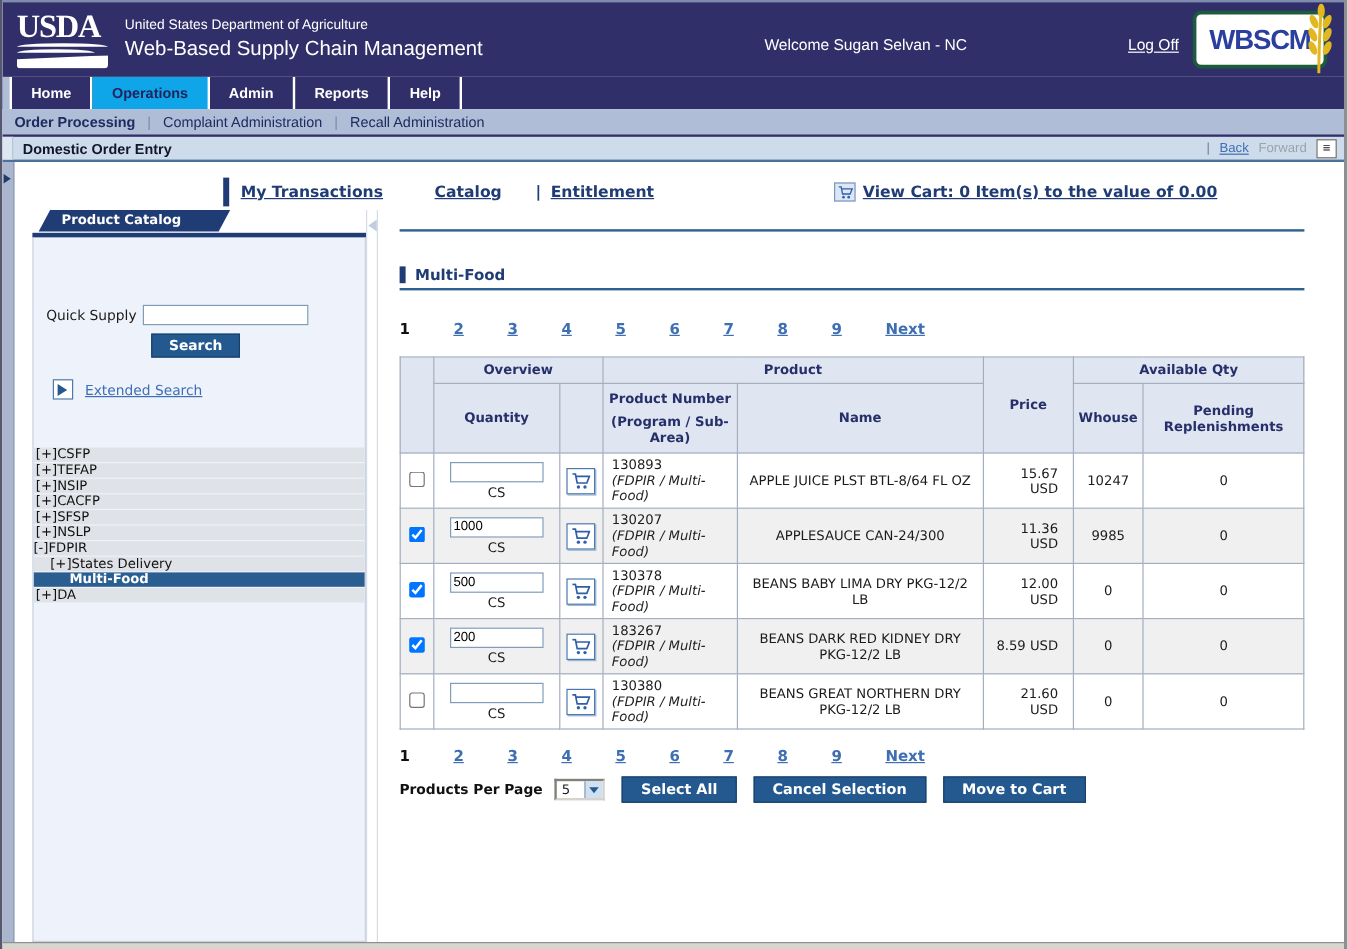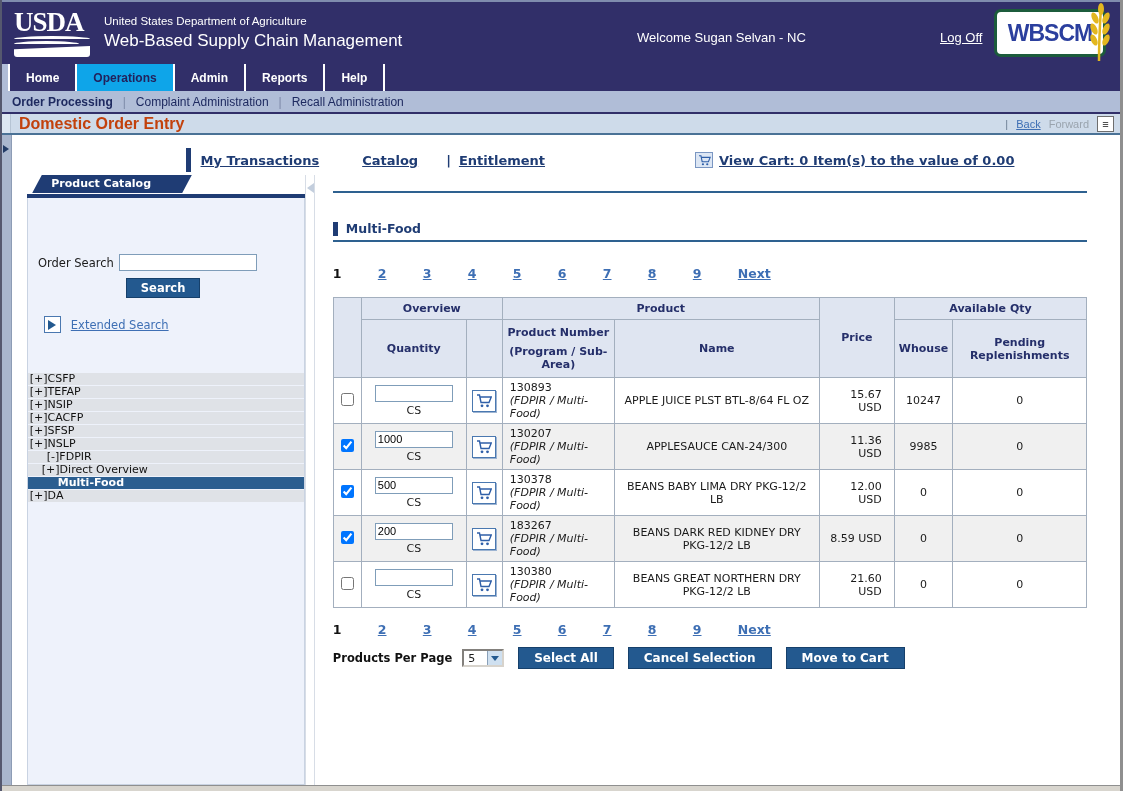--- a/index.html
+++ b/index.html
@@ -31,21 +31,21 @@
 
   
   .subnav { height:21px; background:#B0BDD7; display:flex; align-items:center; font-size:12px; color:#1e2a60; flex:0 0 auto; font-family:"Liberation Sans",sans-serif; }
   .subnav .sn-item { padding:0 10px; cursor:pointer; }
   .subnav .sn-item.active { font-weight:bold; }
   .subnav .sep { color:#7d8aa8; }
 
   
   .crumbbar { height:23px; background:#CEDBEA; border-top:2px solid #312F69; border-bottom:2px solid #4A7296; display:flex; align-items:center; flex:0 0 auto; font-family:"Liberation Sans",sans-serif; }
   .crumb-lead { width:9px; height:100%; background:#dde7f2; border-right:1px solid #b6c4d4; }
-  .crumb-title { font-weight:bold; font-size:16px; color:#c2410c; margin-left:8px; }
+  .crumb-title { font-weight:bold; font-size:12px; color:#0f172a; margin-left:8px; }
   .crumb-right { margin-left:auto; display:flex; align-items:center; gap:8px; margin-right:6px; font-size:11px; }
   .crumb-right .bar { color:#6d7f94; }
   .back-link { color:#3E6FB4; text-decoration:underline; cursor:pointer; }
   .fwd-dis { color:#9aa4ae; }
   .hist-btn { width:17px; height:16px; background:#fff; border:1px solid #6e6e6e; display:flex; align-items:center; justify-content:center; font-weight:bold; font-size:11px; color:#111; cursor:pointer; line-height:10px; }
 
   
   .content { flex:1 1 auto; display:flex; overflow:hidden; }
   .rail { width:10px; background:#A9B6CD; border-right:1px solid #8d9cb5; position:relative; flex:0 0 auto; }
   .rail-arrow { position:absolute; top:10px; left:1px; width:0; height:0; border-top:4px solid transparent; border-bottom:4px solid transparent; border-left:6px solid #223b66; }
@@ -71,21 +71,21 @@
   .qs-row { display:flex; align-items:center; }
   .qs-label { width:86px; text-align:right; margin-right:5px; font-size:11.5px; }
   .qs-input { width:138px; height:17px; border:1px solid #7f9db9; background:#fff; font-size:11px; padding:0 2px; }
   .search-btn { margin:7px 0 0 98px; background:#23598F; color:#fff; font-weight:bold; font-size:11.5px; border:1px solid #16406b; padding:2px 14px; cursor:pointer; font-family:"DejaVu Sans",sans-serif; }
   .ext-row { margin:18px 0 0 16px; display:flex; align-items:center; gap:10px; }
   .ext-icon { width:17px; height:17px; background:#fff; border:1px solid #4a78b0; display:flex; align-items:center; justify-content:center; cursor:pointer; }
   .ext-icon i { width:0; height:0; border-top:5px solid transparent; border-bottom:5px solid transparent; border-left:8px solid #23598F; }
   .ext-link { color:#3E6FB4; text-decoration:underline; font-size:11.5px; cursor:pointer; }
   .tree { margin-top:40px; }
   .tree-item { height:12px; line-height:12px; font-size:11px; background:#DFE2E7; margin-bottom:1px; white-space:nowrap; cursor:pointer; color:#111; }
-  .lvl0 { padding-left:2px; } .lvl1 { padding-left:19px; } .lvl2 { padding-left:14px; } .lvl3 { padding-left:30px; }
+  .lvl0 { padding-left:2px; } .lvl1 { padding-left:0; } .lvl2 { padding-left:14px; } .lvl3 { padding-left:30px; }
   .tree-item.selected { background:#2B5E90; color:#fff; font-weight:bold; }
 
   .divider { width:10px; flex:0 0 auto; border-left:1px solid #d7dde6; border-right:1px solid #d7dde6; position:relative; background:#fff; }
   .div-arrow { position:absolute; top:8px; left:1px; width:0; height:0; border-top:5px solid transparent; border-bottom:5px solid transparent; border-right:7px solid #c3cedd; }
 
   
   .main { flex:1 1 auto; padding:0 30px 0 18px; overflow:hidden; }
   .topline { margin-top:16px; height:2px; background:#2E6190; }
   .section-head { margin-top:28px; display:flex; align-items:center; }
   .sh-bar { width:5px; height:14px; background:#1F3C74; margin-right:8px; }
@@ -214,39 +214,39 @@
 
       <div class="split">
 
         <div class="sidebar">
           <div class="pc-tab">
             <span>Product Catalog</span>
           </div>
           <div class="pc-underline"></div>
           <div class="panel">
             <div class="qs-row">
-              <span class="qs-label">Order Search</span>
+              <span class="qs-label">Quick Supply</span>
               <input class="qs-input" value="" style="">
             </div>
             <button class="search-btn">Search</button>
             <div class="ext-row">
               <span class="ext-icon">
                   <i></i>
                 </span>
               <a class="ext-link">Extended Search</a>
             </div>
             <div class="tree">
               <div class="tree-item lvl0">[+]CSFP</div>
               <div class="tree-item lvl0">[+]TEFAP</div>
               <div class="tree-item lvl0">[+]NSIP</div>
               <div class="tree-item lvl0">[+]CACFP</div>
               <div class="tree-item lvl0">[+]SFSP</div>
               <div class="tree-item lvl0">[+]NSLP</div>
               <div class="tree-item lvl1">[-]FDPIR</div>
-              <div class="tree-item lvl2">[+]Direct Overview</div>
+              <div class="tree-item lvl2">[+]States Delivery</div>
               <div class="tree-item lvl3 selected">Multi-Food</div>
               <div class="tree-item lvl0">[+]DA</div>
             </div>
           </div>
         </div>
 
         <div class="divider">
           <div class="div-arrow"></div>
         </div>
 

